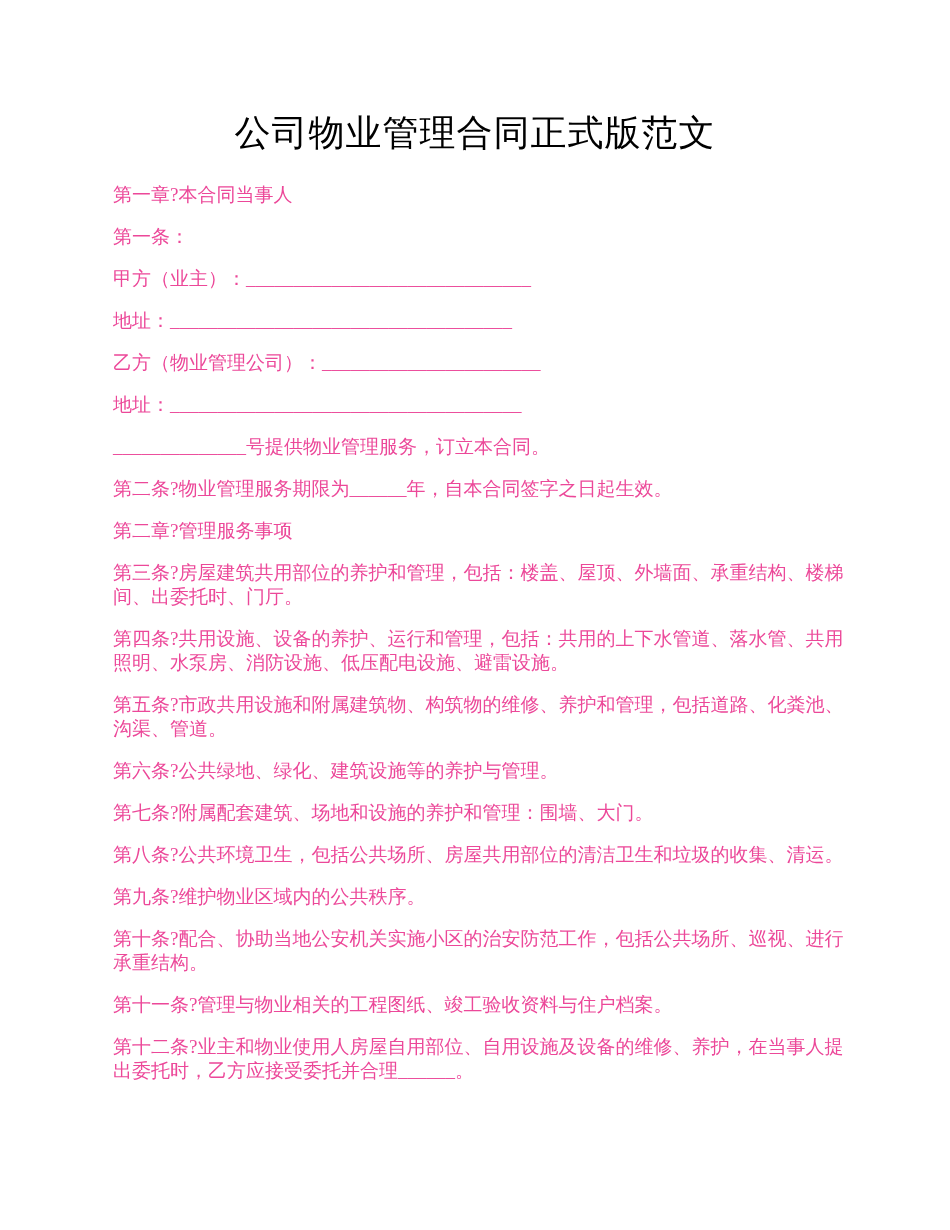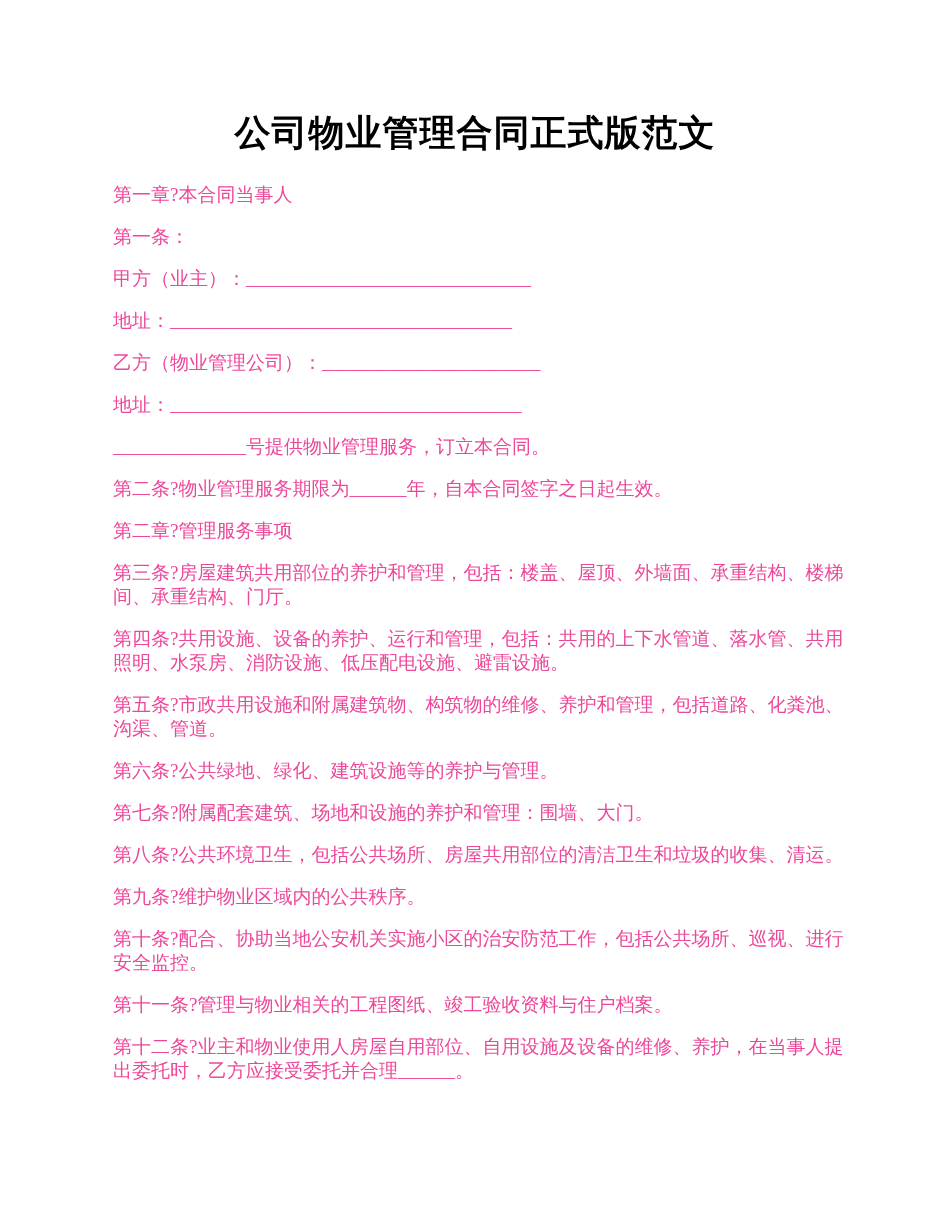--- a/index.html
+++ b/index.html
@@ -18,21 +18,21 @@
     width: 950px;
     height: 1230px;
     background: #ffffff;
   }
   .title {
     margin: 0;
     padding-top: 110px;
     text-align: center;
     font-size: 36px;
     line-height: 46px;
-    font-weight: bold;
+    font-weight: normal;
     letter-spacing: 1px;
     color: #000000;
     font-family: "Liberation Serif", serif;
   }
   .content {
     margin: 27px 0 0 113px;
     width: 740px;
     font-size: 19px;
     color: #ec4899;
   }
@@ -72,21 +72,21 @@
         <div class="line">______________号提供物业管理服务，订立本合同。</div>
       </div>
       <div class="para">
         <div class="line">第二条?物业管理服务期限为______年，自本合同签字之日起生效。</div>
       </div>
       <div class="para">
         <div class="line">第二章?管理服务事项</div>
       </div>
       <div class="para">
         <div class="line">第三条?房屋建筑共用部位的养护和管理，包括：楼盖、屋顶、外墙面、承重结构、楼梯</div>
-        <div class="line">间、承重结构、门厅。</div>
+        <div class="line">间、出委托时、门厅。</div>
       </div>
       <div class="para">
         <div class="line">第四条?共用设施、设备的养护、运行和管理，包括：共用的上下水管道、落水管、共用</div>
         <div class="line">照明、水泵房、消防设施、低压配电设施、避雷设施。</div>
       </div>
       <div class="para">
         <div class="line">第五条?市政共用设施和附属建筑物、构筑物的维修、养护和管理，包括道路、化粪池、</div>
         <div class="line">沟渠、管道。</div>
       </div>
       <div class="para">
@@ -96,21 +96,21 @@
         <div class="line">第七条?附属配套建筑、场地和设施的养护和管理：围墙、大门。</div>
       </div>
       <div class="para">
         <div class="line">第八条?公共环境卫生，包括公共场所、房屋共用部位的清洁卫生和垃圾的收集、清运。</div>
       </div>
       <div class="para">
         <div class="line">第九条?维护物业区域内的公共秩序。</div>
       </div>
       <div class="para">
         <div class="line">第十条?配合、协助当地公安机关实施小区的治安防范工作，包括公共场所、巡视、进行</div>
-        <div class="line">安全监控。</div>
+        <div class="line">承重结构。</div>
       </div>
       <div class="para">
         <div class="line">第十一条?管理与物业相关的工程图纸、竣工验收资料与住户档案。</div>
       </div>
       <div class="para">
         <div class="line">第十二条?业主和物业使用人房屋自用部位、自用设施及设备的维修、养护，在当事人提</div>
         <div class="line">出委托时，乙方应接受委托并合理______。</div>
       </div>
     </div>
 </div>

